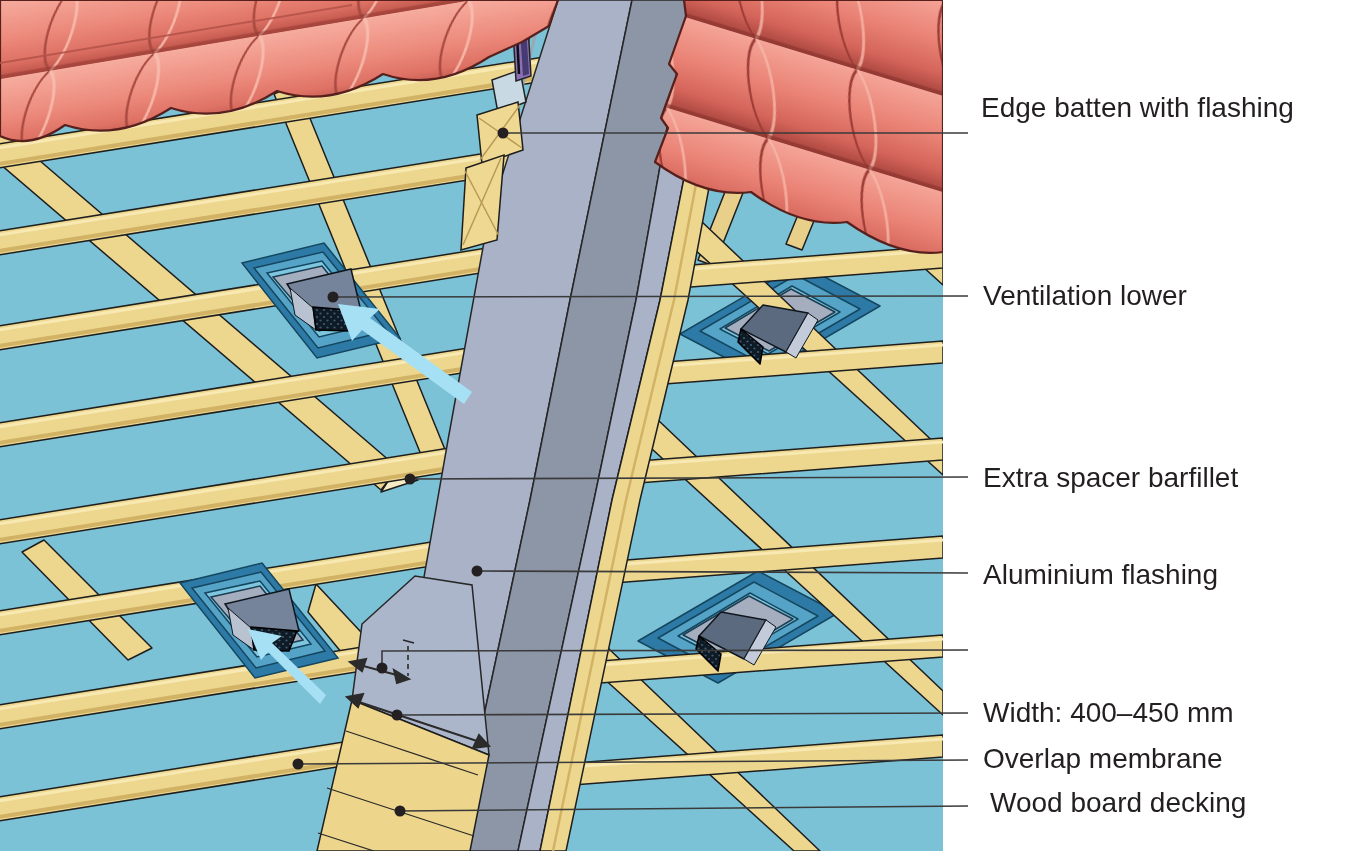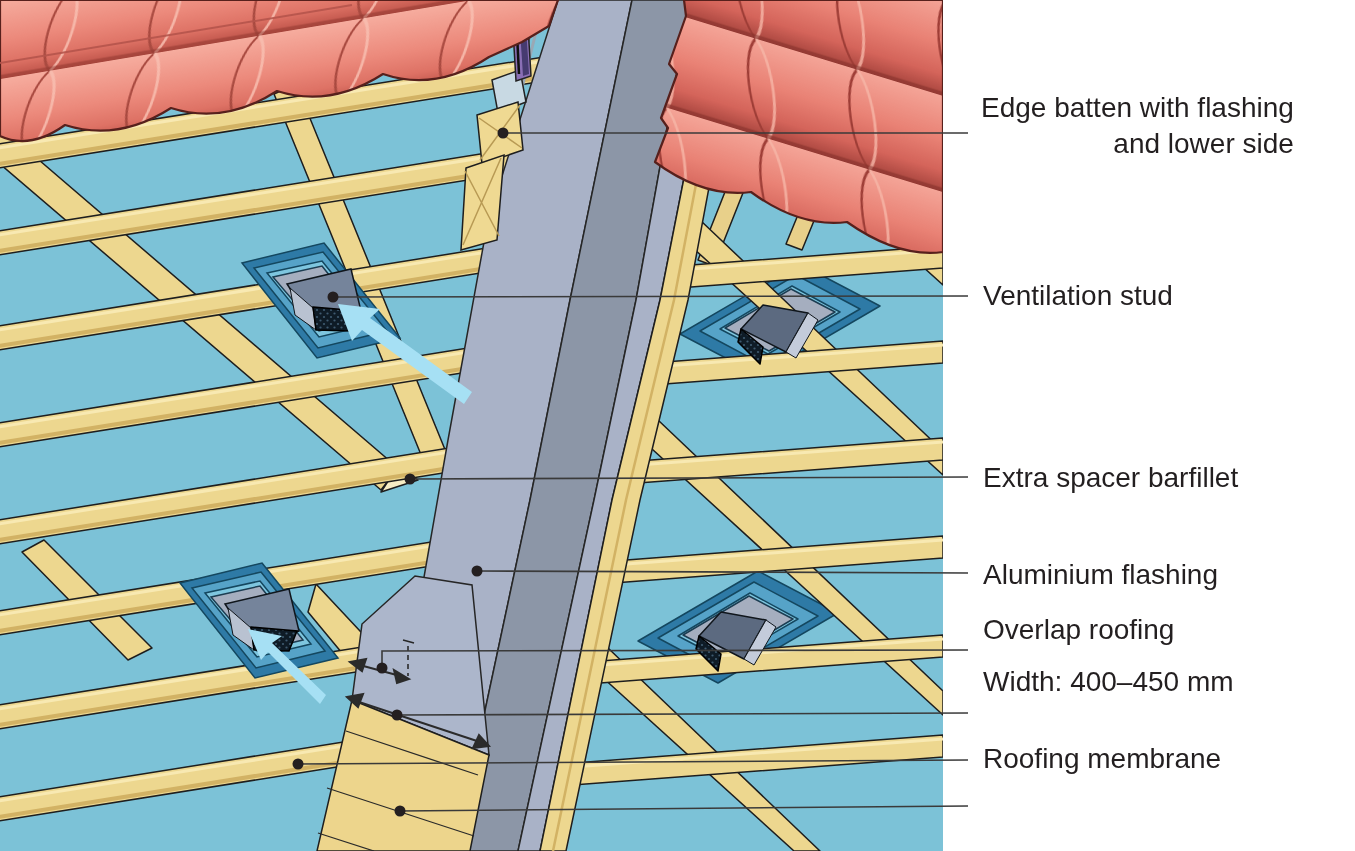--- a/index.html
+++ b/index.html
@@ -1,17 +1,17 @@
 <!DOCTYPE html>
 <html><head>
 <meta charset="utf-8">
 <style>
   html,body{margin:0;padding:0;background:#ffffff;}
   .stage{position:relative;width:1355px;height:851px;background:#ffffff;overflow:hidden;
-         font-family:"Liberation Sans",sans-serif;text-align:right;}
+         font-family:"Liberation Sans",sans-serif;}
   .stage svg{position:absolute;left:0;top:0;}
   .lbl{position:absolute;font-size:28px;line-height:36px;color:#231f20;white-space:nowrap;}
 </style>
 </head>
 <body>
 
 <div class="stage">
 <svg width="1355" height="851" viewBox="0 0 1355 851">
   <defs>
     <linearGradient id="gL" x1="0" y1="0" x2="0" y2="1">
@@ -259,33 +259,34 @@
         <circle cx="477" cy="571" r="5.5"></circle>
     <circle cx="382" cy="668" r="5.5"></circle>
         <circle cx="397" cy="715" r="5.5"></circle>
     <circle cx="298" cy="764" r="5.5"></circle>
         <circle cx="400" cy="811" r="5.5"></circle>
   </g>
 </svg>
 
   <div class="lbl" style="left:981px;top:90px">
     <div>Edge batten with flashing</div>
-    <div>and lower side</div>
   </div>
   <div class="lbl" style="left:983px;top:278px">
-    <div>Ventilation stud</div>
+    <div>Ventilation lower</div>
   </div>
   <div class="lbl" style="left:983px;top:557px">
     <div>Aluminium flashing</div>
   </div>
   <div class="lbl" style="left:983px;top:460px">
     <div>Extra spacer barfillet</div>
   </div>
   <div class="lbl" style="left:983px;top:612px">
-    <div>Overlap roofing</div>
-  </div>
-  <div class="lbl" style="left:983px;top:664px">
+  </div>
+  <div class="lbl" style="left:983px;top:695px">
     <div>Width: 400–450 mm</div>
   </div>
   <div class="lbl" style="left:983px;top:741px">
-    <div>Roofing membrane</div>
+    <div>Overlap membrane</div>
+  </div>
+  <div class="lbl" style="left:990px;top:785px">
+    <div>Wood board decking</div>
   </div>
 </div>
 
 </body></html>

